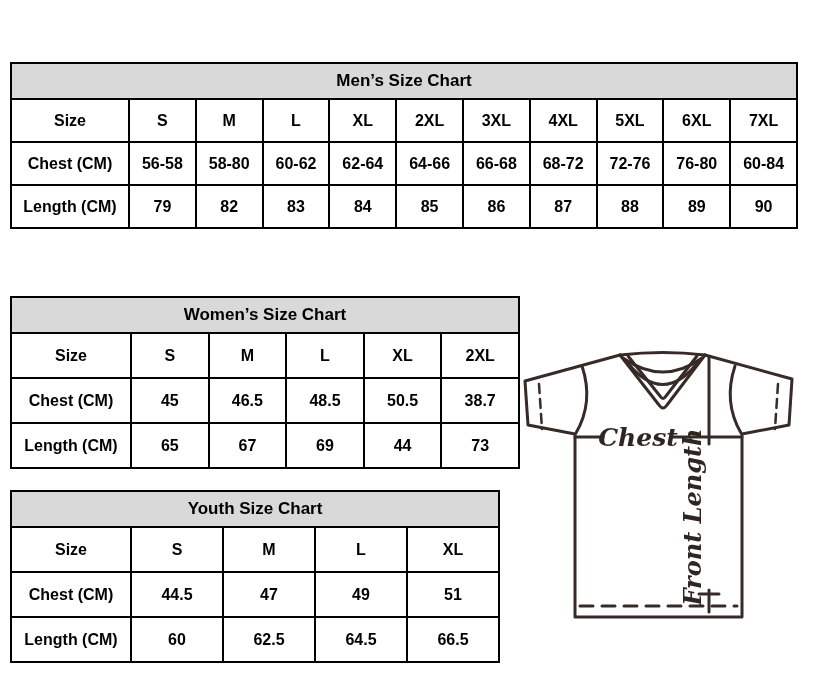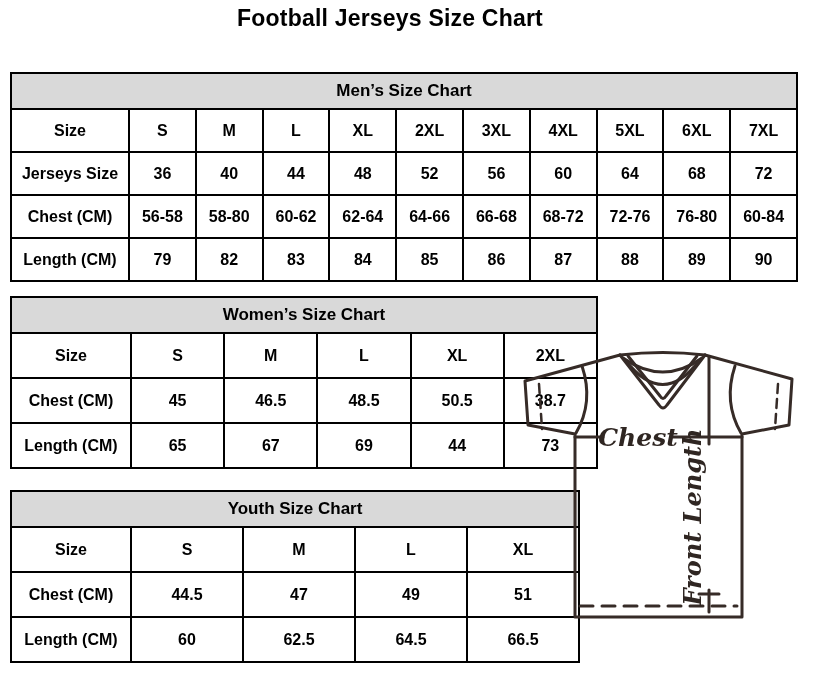--- a/index.html
+++ b/index.html
@@ -19,37 +19,36 @@
   .chart th, .chart td {
     border:2px solid var(--table-border,#000);
     text-align:center; vertical-align:middle;
     font-weight:bold; color:#000; padding:0;
     overflow:hidden; white-space:nowrap;
   }
   .chart th.chart-head {
     height:34px; background:var(--header-bg,#d9d9d9); font-size:17px;
   }
   .chart td { font-size:16px; }
-  .men   { left:10px; top:62px;  width:788px;margin-top:10px; }
+  .men   { left:10px; top:62px;  width:788px; }
   .men   td { height:41px; }
-  .women { left:10px; top:296px; width:588px; }
+  .women { left:10px; top:296px; width:510px; }
   .women td { height:43px; }
-  .youth { left:10px; top:490px; width:570px; }
+  .youth { left:10px; top:490px; width:490px; }
   .youth td { height:43px; }
   col.c-label-men { width:118px; }
   col.c-label     { width:120px; }
   .jersey-wrap { position:absolute; left:513px; top:344px; width:300px; height:295px;text-align:center; }
   .jersey-wrap svg { display:block; }
 </style>
 </head>
 <body>
 
 <div class="page">
 
-  <h1 class="title">Football Jerseys Size Chart</h1>
 
   <table class="chart men">
     <colgroup>
         <col class="c-label-men">
         <col span="10">
       </colgroup>
     <thead>
       <tr>
         <th colspan="11" class="chart-head">Men’s Size Chart</th>
       </tr>
@@ -62,33 +61,20 @@
           <td>L</td>
           <td>XL</td>
           <td>2XL</td>
           <td>3XL</td>
           <td>4XL</td>
           <td>5XL</td>
           <td>6XL</td>
           <td>7XL</td>
         </tr>
         <tr>
-          <td>Jerseys Size</td>
-          <td>36</td>
-          <td>40</td>
-          <td>44</td>
-          <td>48</td>
-          <td>52</td>
-          <td>56</td>
-          <td>60</td>
-          <td>64</td>
-          <td>68</td>
-          <td>72</td>
-        </tr>
-        <tr>
           <td>Chest (CM)</td>
           <td>56-58</td>
           <td>58-80</td>
           <td>60-62</td>
           <td>62-64</td>
           <td>64-66</td>
           <td>66-68</td>
           <td>68-72</td>
           <td>72-76</td>
           <td>76-80</td>

